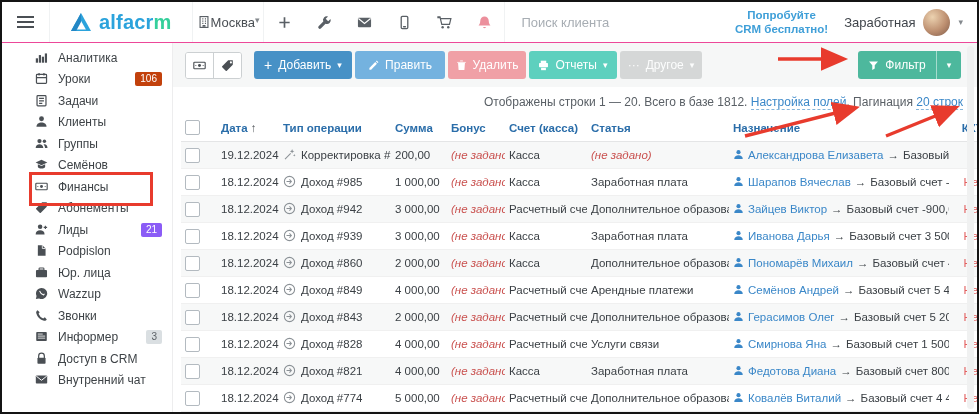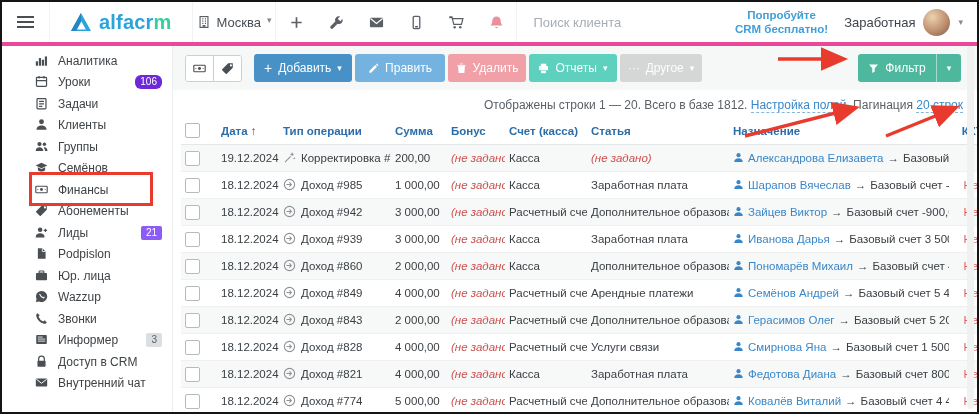--- a/index.html
+++ b/index.html
@@ -1,49 +1,49 @@
 <!DOCTYPE html>
 <html><head>
 <meta charset="utf-8">
 <style>
   html,body{margin:0;padding:0;background:#fff;}
   body{width:979px;height:414px;}
   .frame{box-sizing:border-box;width:979px;height:414px;border:2px solid #141414;position:relative;
          overflow:hidden;background:#fff;font-family:"Liberation Sans",sans-serif;}
 
   
-  .topbar{height:40px;display:flex;align-items:center;background:#fff;border-bottom:4px solid #ec4899;}
+  .topbar{height:40px;display:flex;align-items:center;background:#fff;border-bottom:1px solid #ec4899;}
   .tb-sep{width:1px;align-self:stretch;background:#f0f2f3;}
   .hamburger{display:flex;flex-direction:column;gap:3px;padding:0 15px;cursor:pointer;}
   .hamburger i{display:block;width:17px;height:2px;background:#4a4f54;}
   .brand{display:flex;align-items:center;gap:7px;padding:0 20px;}
   .brand-text{font-size:20px;font-weight:bold;color:#2ba3dc;letter-spacing:.2px;}
   .brand-text .g{color:#35cf9b;}
-  .branch{display:flex;align-items:flex-start;gap:6px;padding:0 4px;color:#4a4f54;font-size:13px;cursor:pointer;}
+  .branch{display:flex;align-items:flex-start;padding:0 4px;color:#4a4f54;font-size:13px;cursor:pointer;}
   .caret{font-size:9px;color:#84898e;}
   .topbar-icons{display:flex;align-items:center;}
   .tb-icn{width:40px;display:flex;justify-content:center;color:#5a6066;cursor:pointer;}
   .tb-icn svg{width:15px;height:15px;}
   .tb-icn.bell{color:#ec8f9c;}
   .search-input{border:none;outline:none;font-size:13px;color:#444;width:180px;margin-left:14px;background:transparent;}
   .search-input::placeholder{color:#a7adb3;}
   .promo{margin-left:auto;text-align:center;color:#3f9fd8;font-size:11.5px;font-weight:bold;line-height:1.25;padding-right:16px;cursor:pointer;}
   .user{display:flex;align-items:center;gap:8px;padding-right:14px;font-size:13px;color:#3f444a;cursor:pointer;}
   .avatar{width:27px;height:27px;border-radius:50%;
           background:radial-gradient(circle at 35% 30%, #ecd2b0, #bd8f70 55%, #7e5a48);}
 
   
   .bodyrow{display:flex;height:370px;padding-left:20px;}
   .sidebar{width:150px;flex-shrink:0;border-right:1px solid #ededee;padding-top:4px;background:#fff;}
   .side-item{display:flex;align-items:center;height:21.5px;padding:0 10px 0 13px;font-size:12px;color:#3e4347;cursor:pointer;}
   .side-item .icn{width:14px;height:14px;margin-right:9px;color:#4a4f54;display:inline-flex;}
   .side-item .icn svg{width:13px;height:13px;}
   .side-label{flex:1;white-space:nowrap;}
   .badge{font-size:10px;color:#fff;padding:1px 5px 2px;border-radius:2px;}
-  .badge-teal{background:#6d28d9;border-radius:6px;}
+  .badge-teal{background:#c2410c;}
   .badge-orange{background:#8b5cf6;}
   .badge-gray{background:#dadfe2;color:#5a6066;}
 
   .content{flex:1;display:flex;flex-direction:column;background:#fff;min-width:0;}
 
   
   .toolbar{display:flex;align-items:center;gap:3px;padding:8px 16px 8px 12px;background:#f6f7f7;}
   .view-group{display:flex;border:1px solid #ccd0d2;border-radius:3px;overflow:hidden;margin-right:9px;background:#fff;}
   .view-btn{width:27px;height:25px;display:flex;align-items:center;justify-content:center;color:#4a4f54;background:#fff;cursor:pointer;}
   .view-btn+.view-btn{border-left:1px solid #ccd0d2;}

